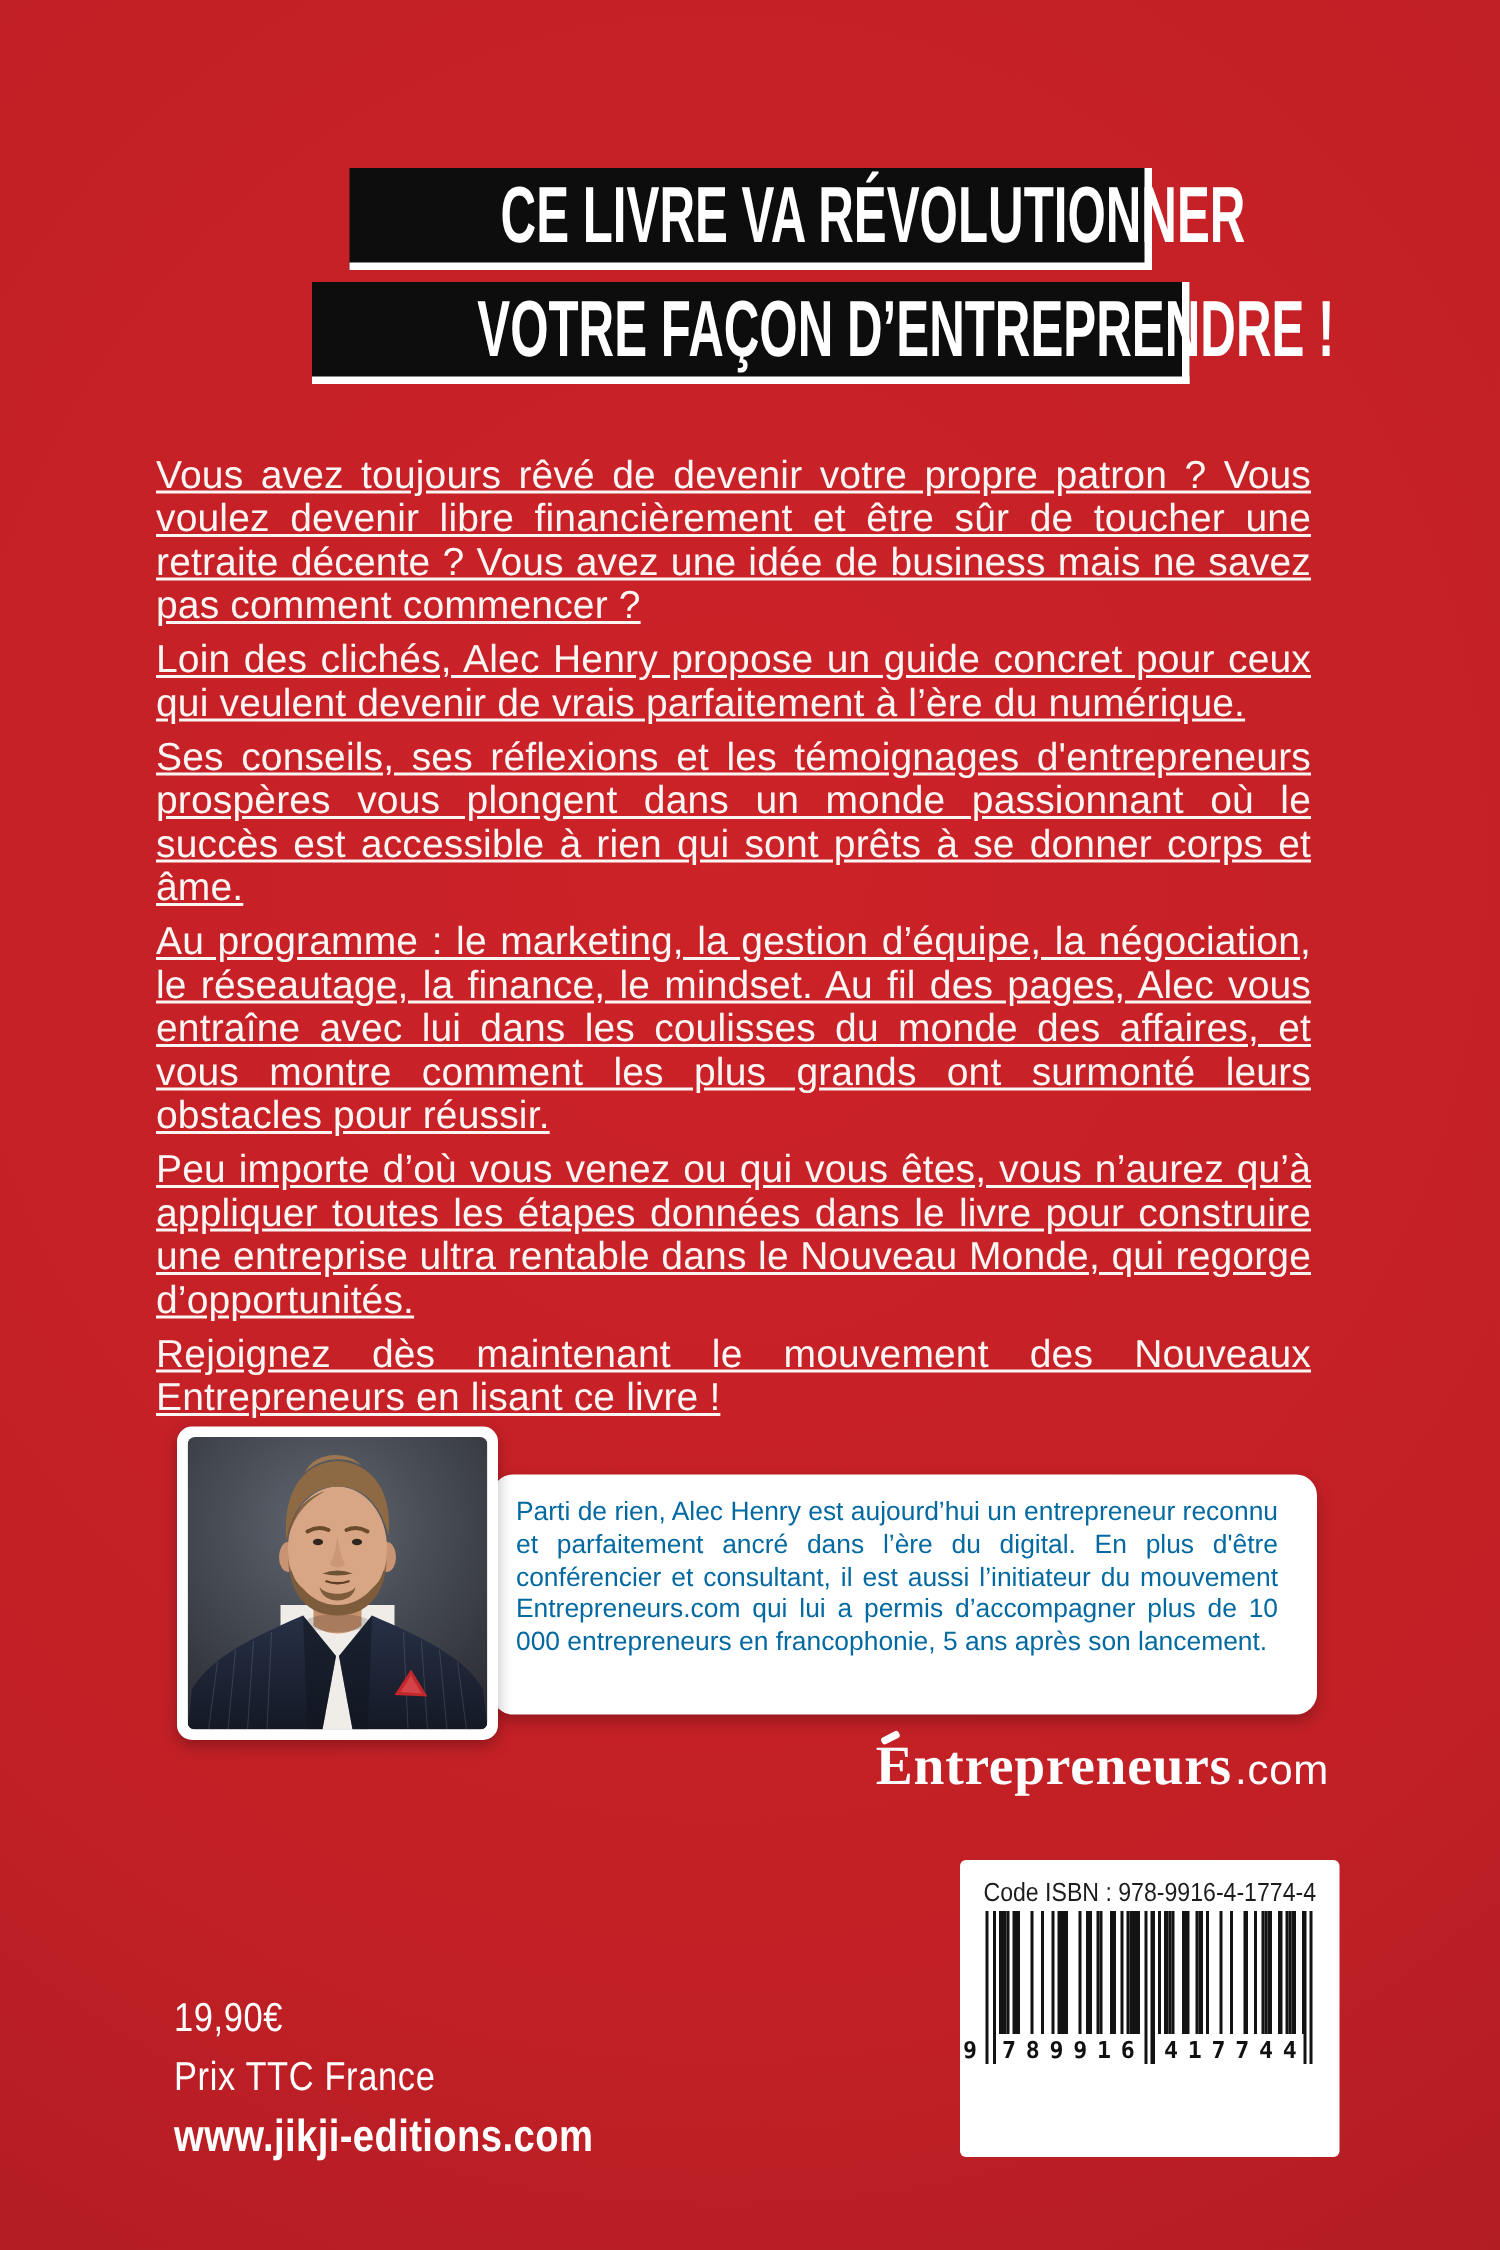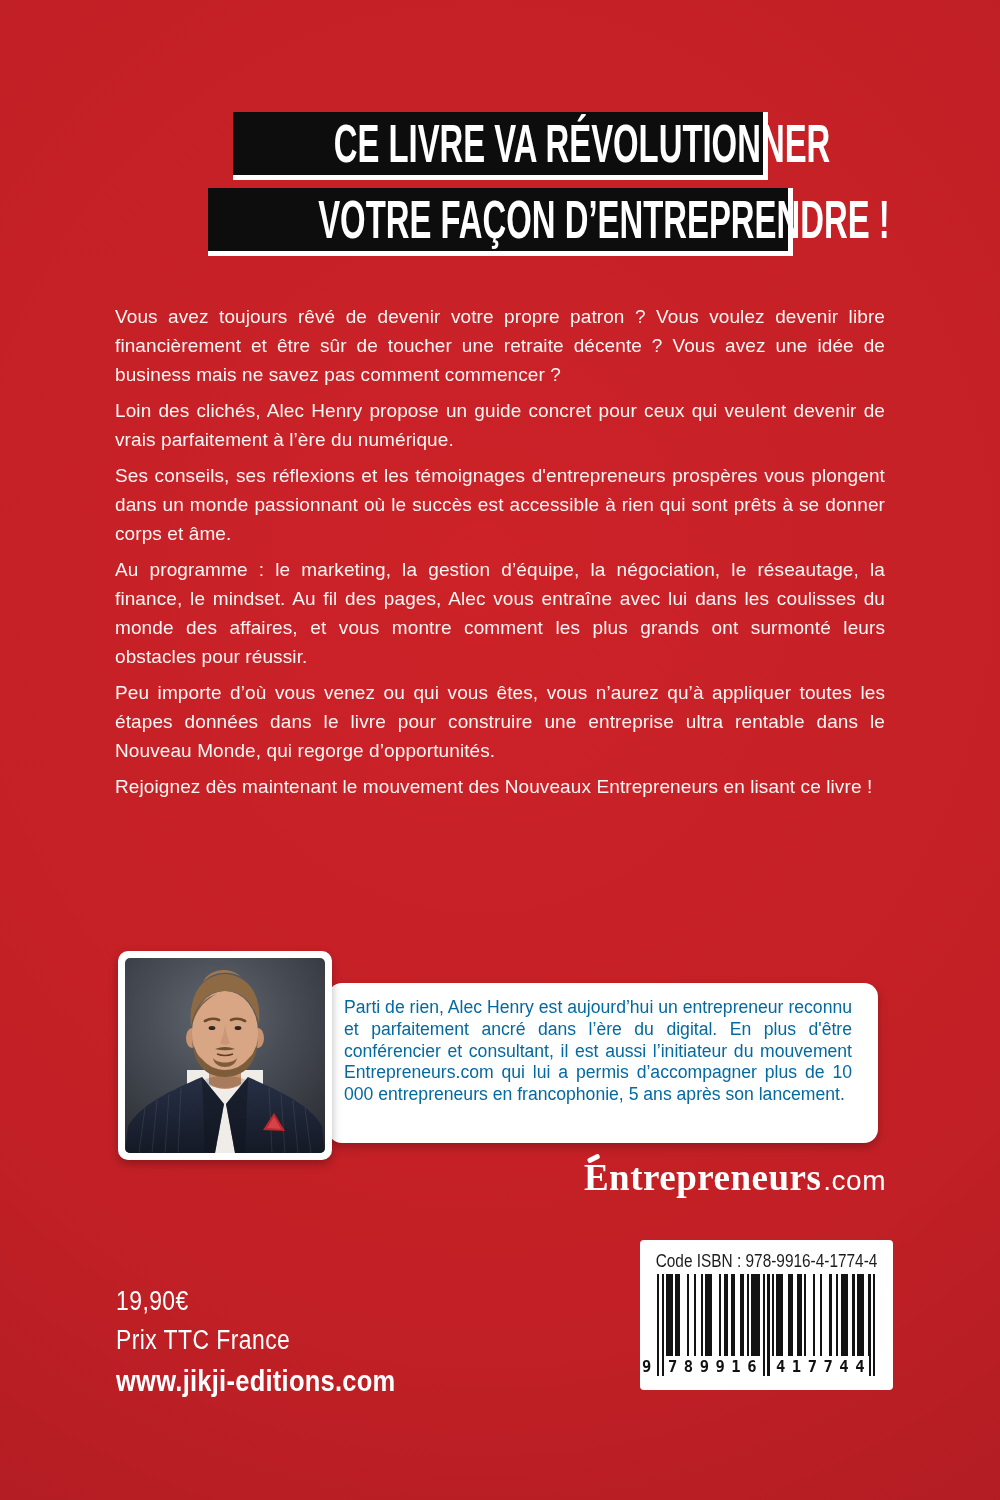--- a/index.html
+++ b/index.html
@@ -12,50 +12,50 @@
 
   
   .headline{position:absolute;top:112px;left:0;right:0;display:flex;flex-direction:column;align-items:center;gap:8px;}
   .hl-box{background:#0d0d0d;border-right:5px solid #fff;border-bottom:5px solid #fff;height:63px;box-sizing:content-box;}
   .hl-box1{width:530px;}
   .hl-box2{width:580px;}
   .hl-text{display:block;width:100%;text-align:center;color:#ffffff;font-weight:700;font-size:53px;line-height:64px;
     white-space:nowrap;transform:scaleX(0.62);transform-origin:50% 50%;}
 
   
-  .body-text{position:absolute;left:115px;top:302px;width:770px;color:#fbf6f4;
-    font-size:19px;line-height:29px;text-align:justify;letter-spacing:.1px;}
+  .body-text{position:absolute;left:104px;top:302px;width:770px;color:#fbf6f4;
+    font-size:26px;line-height:29px;text-align:justify;letter-spacing:.1px;text-decoration:underline;}
   .body-text p{margin:0 0 7px 0;}
 
   
   .photo-frame{position:absolute;left:118px;top:951px;width:214px;height:209px;background:#ffffff;
     border-radius:10px;padding:7px;box-sizing:border-box;z-index:3;box-shadow:0 4px 10px rgba(0,0,0,.28);}
   .photo-inner{width:100%;height:100%;border-radius:5px;overflow:hidden;}
   .photo-inner svg{display:block;width:100%;height:100%;}
 
   .bio-card{position:absolute;left:328px;top:983px;width:550px;height:160px;background:#ffffff;
     border-radius:14px;z-index:2;box-shadow:0 4px 10px rgba(0,0,0,.25);}
   .bio-text{position:absolute;left:16px;right:26px;top:14px;color:#0369a1;
     font-size:17.6px;line-height:21.8px;text-align:justify;}
 
   
   .logo{position:absolute;top:1158px;right:114px;color:#ffffff;display:flex;align-items:baseline;z-index:1;}
   .logo-name{font-family:"Liberation Serif","DejaVu Serif",serif;font-weight:700;font-size:37px;letter-spacing:.5px;position:relative;line-height:40px;}
   .logo-accent{position:absolute;left:3px;top:-2px;width:13px;height:4.5px;background:#ffffff;border-radius:2px;transform:rotate(-27deg);}
   .logo-tld{font-size:28px;font-weight:400;margin-left:2px;letter-spacing:.5px;}
 
   
-  .price{position:absolute;left:116px;top:1281px;color:#ffffff;}
+  .price{position:absolute;left:116px;top:1325px;color:#ffffff;}
   .price-line{transform-origin:left center;white-space:nowrap;}
   .price-amount{font-size:27px;line-height:40px;transform:scaleX(.85);font-weight:400;letter-spacing:.5px;}
   .price-label{font-size:27px;line-height:39px;transform:scaleX(.85);font-weight:400;letter-spacing:.5px;}
   .website{font-size:30px;line-height:42px;font-weight:700;transform:scaleX(.85);letter-spacing:.3px;}
 
   
-  .barcode-card{position:absolute;left:640px;top:1240px;width:253px;height:150px;background:#ffffff;
+  .barcode-card{position:absolute;left:640px;top:1240px;width:253px;height:198px;background:#ffffff;
     border-radius:4px;box-sizing:border-box;padding:10px 0;}
   .isbn-label{display:block;text-align:center;color:#1c1c1c;font-size:17.5px;line-height:22px;white-space:nowrap;
     transform:scaleX(.88);font-weight:400;}
   .bars-wrap{position:relative;width:219px;height:104px;margin:2px auto 0;display:flex;align-items:flex-start;}
   .mod{width:2.3px;height:82px;flex:0 0 2.3px;}
   .mod.on{background:#131313;}
   .mod.g{height:102px;}
   .bc-num{position:absolute;bottom:0;height:22px;color:#111;background:#ffffff;
     font-family:"DejaVu Sans Mono","Liberation Mono",monospace;font-size:15.5px;font-weight:700;line-height:23px;overflow:hidden;}
   .bc-lead{left:-15px;background:transparent;}

